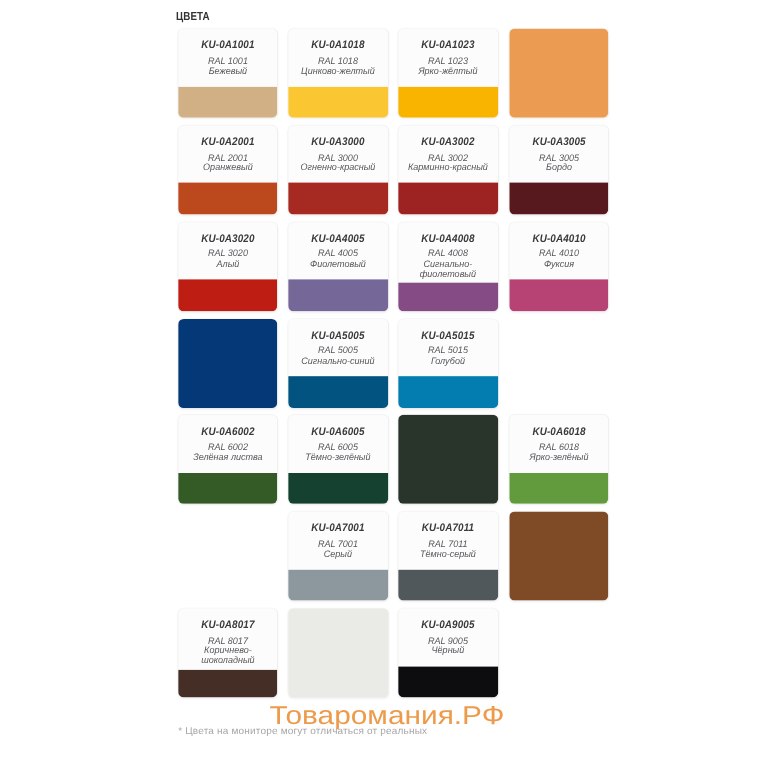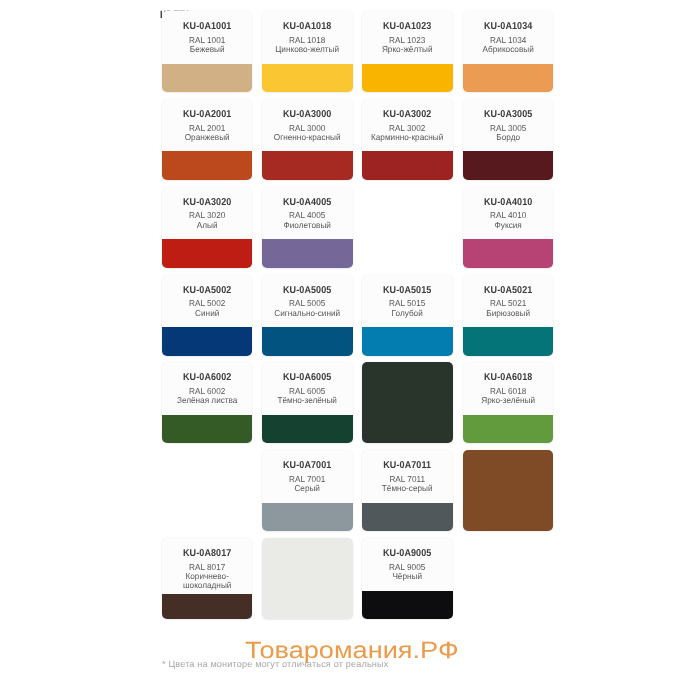--- a/index.html
+++ b/index.html
@@ -17,22 +17,22 @@
     opacity:0.999;
   }
   #title {
     position:absolute; left:160.3px; top:9.5px;
     font-size:10.5px; font-weight:bold; letter-spacing:0.1px;
     line-height:11px;
     color:#333335;
     transform:scaleX(0.85) translateZ(0); transform-origin:left top;
   }
   #grid {
-    position:absolute; left:162px; top:11px;
-    width:390.6px; height:608.1px;
+    position:absolute; left:162px; top:26px;
+    width:390.6px; height:608.1px;font-style:italic;
   }
   .card {
     position:absolute;
     width:90.4px; height:81px;
     background:#fcfcfd;
     border-radius:5px;
     box-shadow:0 0 0 0.6px rgba(0,0,0,0.045), 0 1px 2px rgba(0,0,0,0.06);
     overflow:hidden;
     display:flex; flex-direction:column;
   }
@@ -95,27 +95,20 @@
       <div class="card-text">
         <div class="code">KU-0A1023</div>
         <div class="meta-wrap">
           <div class="meta">RAL 1023</div>
           <div class="meta">Ярко-жёлтый</div>
         </div>
       </div>
       <div class="chip" style="background-color: rgb(249, 180, 0);"></div>
     </div>
     <div class="card" style="left:300.6px;top:0.0px">
-      <div class="card-text">
-        <div class="code">KU-0A1034</div>
-        <div class="meta-wrap">
-          <div class="meta">RAL 1034</div>
-          <div class="meta">Абрикосовый</div>
-        </div>
-      </div>
       <div class="chip" style="background-color: rgb(235, 156, 82);"></div>
     </div>
     <div class="card" style="left:0.0px;top:87.8px">
       <div class="card-text">
         <div class="code">KU-0A2001</div>
         <div class="meta-wrap">
           <div class="meta">RAL 2001</div>
           <div class="meta">Оранжевый</div>
         </div>
       </div>
@@ -164,38 +157,41 @@
     <div class="card" style="left:100.2px;top:175.7px">
       <div class="card-text">
         <div class="code">KU-0A4005</div>
         <div class="meta-wrap">
           <div class="meta">RAL 4005</div>
           <div class="meta">Фиолетовый</div>
         </div>
       </div>
       <div class="chip" style="background-color: rgb(117, 104, 153);"></div>
     </div>
+    <div class="card" style="left:200.4px;top:175.7px">
+      <div class="card-text">
+        <div class="code">KU-0A4008</div>
+        <div class="meta-wrap">
+          <div class="meta">RAL 4008</div>
+          <div class="meta">Сигнально-фиолетовый</div>
+        </div>
+      </div>
+      <div class="chip" style="background-color: rgb(133, 75, 133);"></div>
+    </div>
     <div class="card" style="left:300.6px;top:175.7px">
       <div class="card-text">
         <div class="code">KU-0A4010</div>
         <div class="meta-wrap">
           <div class="meta">RAL 4010</div>
           <div class="meta">Фуксия</div>
         </div>
       </div>
       <div class="chip" style="background-color: rgb(183, 67, 117);"></div>
     </div>
     <div class="card" style="left:0.0px;top:263.5px">
-      <div class="card-text">
-        <div class="code">KU-0A5002</div>
-        <div class="meta-wrap">
-          <div class="meta">RAL 5002</div>
-          <div class="meta">Синий</div>
-        </div>
-      </div>
       <div class="chip" style="background-color: rgb(4, 56, 118);"></div>
     </div>
     <div class="card" style="left:100.2px;top:263.5px">
       <div class="card-text">
         <div class="code">KU-0A5005</div>
         <div class="meta-wrap">
           <div class="meta">RAL 5005</div>
           <div class="meta">Сигнально-синий</div>
         </div>
       </div>
@@ -203,30 +199,20 @@
     </div>
     <div class="card" style="left:200.4px;top:263.5px">
       <div class="card-text">
         <div class="code">KU-0A5015</div>
         <div class="meta-wrap">
           <div class="meta">RAL 5015</div>
           <div class="meta">Голубой</div>
         </div>
       </div>
       <div class="chip" style="background-color: rgb(3, 124, 175);"></div>
-    </div>
-    <div class="card" style="left:300.6px;top:263.5px">
-      <div class="card-text">
-        <div class="code">KU-0A5021</div>
-        <div class="meta-wrap">
-          <div class="meta">RAL 5021</div>
-          <div class="meta">Бирюзовый</div>
-        </div>
-      </div>
-      <div class="chip" style="background-color: rgb(4, 116, 120);"></div>
     </div>
     <div class="card" style="left:0.0px;top:351.4px">
       <div class="card-text">
         <div class="code">KU-0A6002</div>
         <div class="meta-wrap">
           <div class="meta">RAL 6002</div>
           <div class="meta">Зелёная листва</div>
         </div>
       </div>
       <div class="chip" style="background-color: rgb(52, 90, 37);"></div>

